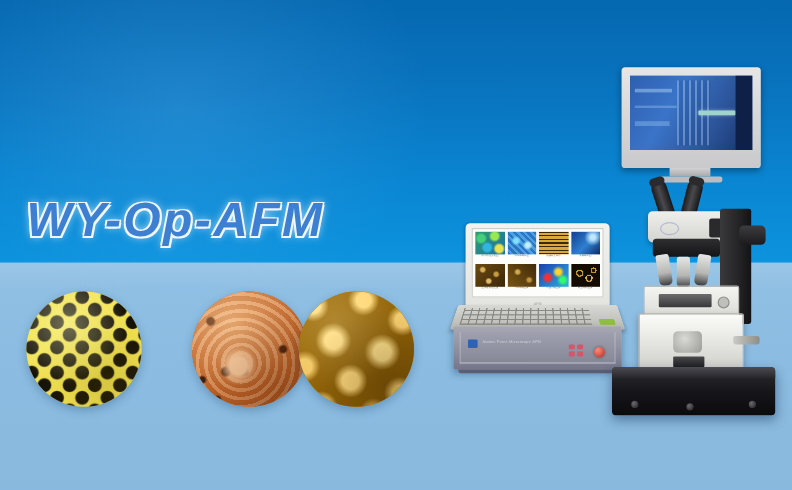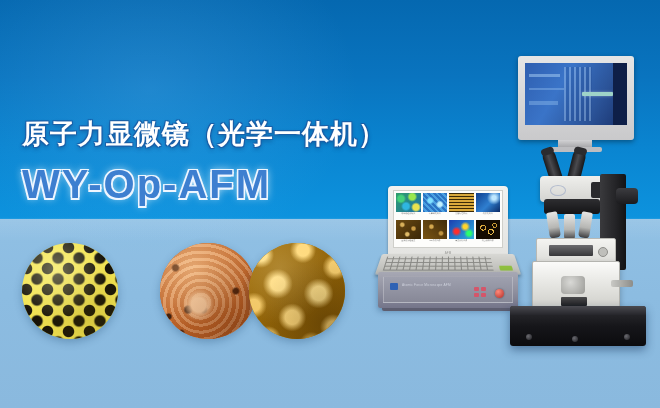--- a/index.html
+++ b/index.html
@@ -41,20 +41,21 @@
        0 2px 4px rgba(0,40,90,.45);
   }
   .title-model{
     position:absolute;left:22px;top:162px;
     font-size:40px;font-weight:bold;color:#3d7fd0;letter-spacing:2px;
     white-space:nowrap;
     text-shadow:
       -1.5px -1.5px 0 #eef6ff, 1.5px -1.5px 0 #eef6ff,
       -1.5px  1.5px 0 #eef6ff, 1.5px  1.5px 0 #eef6ff,
        0 0 8px rgba(255,255,255,.85);
+    font-style: italic;
   }
 
   
   .sample{
     position:absolute;width:96px;height:96px;border-radius:50%;
     box-shadow:0 3px 8px rgba(10,50,90,.28);
     overflow:hidden;
   }
   #sample-0{left:22px;top:243px;background:#f2e352;}
   #sample-0 .dots{
@@ -243,21 +244,20 @@
 </head>
 <body>
 
 <div id="stage">
 
   <div class="bg-top"></div>
   <div class="bg-bottom"></div>
   <div class="bg-glow"></div>
   <div class="bg-haze"></div>
 
-  <div class="title-cn">原子力显微镜（光学一体机）</div>
   <div class="title-model">WY-Op-AFM</div>
 
   <div class="sample" id="sample-0">
     <div class="dots"></div>
     <div class="shade"></div>
   </div>
   <div class="sample" id="sample-1">
     <div class="tex"></div>
     <div class="shade"></div>
   </div>

